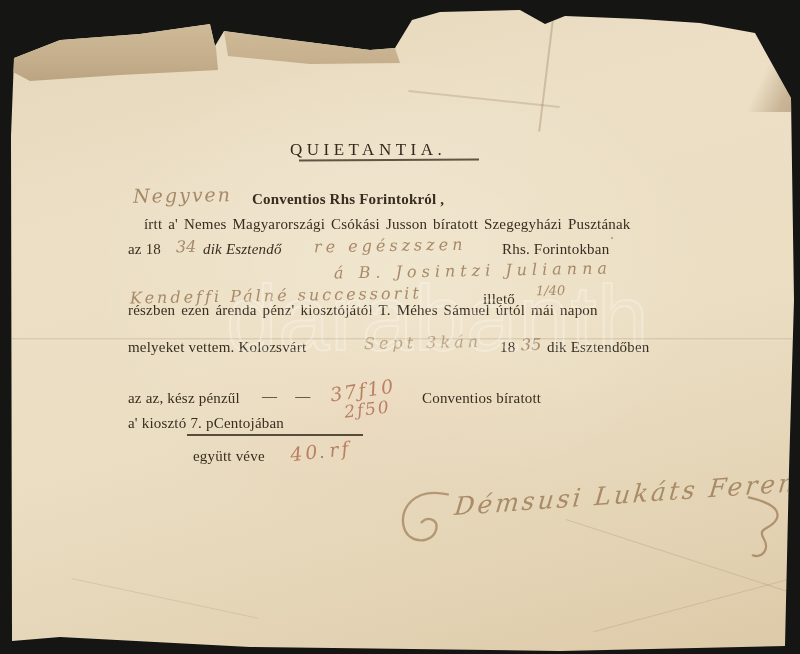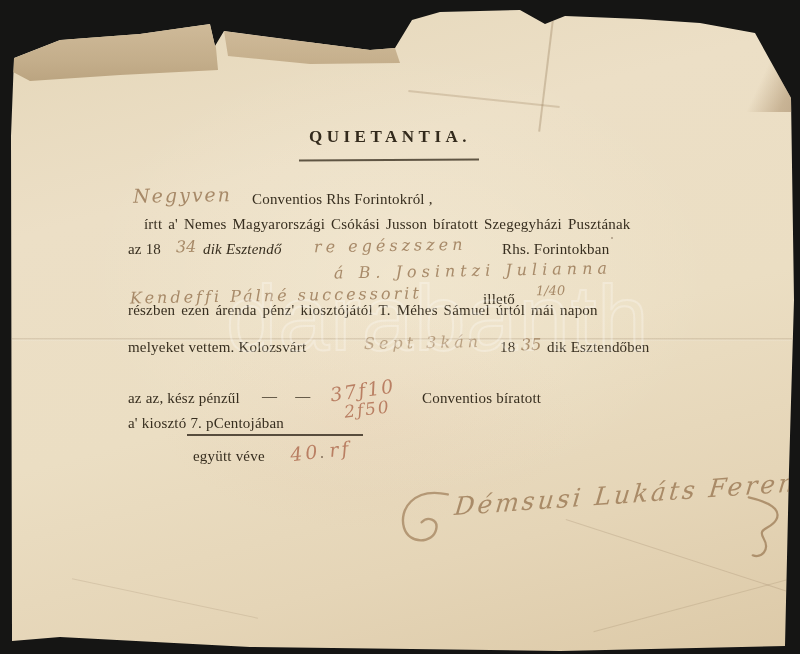--- a/index.html
+++ b/index.html
@@ -46,22 +46,22 @@
   .crease-d2{left:590px;top:604px;width:210px;height:1px;background:rgba(120,95,65,.16);transform:rotate(-15deg);}
   .crease-d3{left:70px;top:598px;width:190px;height:1px;background:rgba(120,95,65,.15);transform:rotate(12deg);}
   .corner-shade{left:742px;top:26px;width:70px;height:86px;
     background:linear-gradient(115deg,transparent 40%,rgba(172,145,110,.55) 70%,rgba(150,122,90,.6));}
 
   .print{position:absolute;color:#372e1f;font-size:15px;line-height:20px;letter-spacing:.2px;white-space:nowrap;}
   .hw{position:absolute;font-family:"DejaVu Serif", serif;font-style:italic;
       color:rgba(148,113,77,.78);white-space:nowrap;transform:rotate(-1deg);}
   .hw-red{color:rgba(176,110,82,.85);}
   .title{
-    position:absolute;left:290px;top:127px;width:200px;text-align:center;
-    font-size:17px;letter-spacing:4.5px;color:#332a1c;font-weight:bold;
+    position:absolute;left:290px;top:140px;width:200px;text-align:left;
+    font-size:17px;letter-spacing:4.5px;color:#332a1c;font-weight:normal;
   }
   .title-rule{position:absolute;left:299px;top:159px;width:180px;height:2px;
     background:rgba(55,45,30,.78);transform:rotate(-.3deg);}
   .amount-rule{position:absolute;left:187px;top:434px;width:176px;height:2px;background:rgba(50,40,28,.8);}
 
   .watermark{
     position:absolute;left:226px;top:272px;
     font-family:"Liberation Sans", sans-serif;
     font-size:92px;line-height:1;letter-spacing:1px;
     color:rgba(255,255,255,.07);
@@ -91,21 +91,21 @@
     <div class="crease crease-top-2"></div>
     <div class="crease crease-mid"></div>
     <div class="crease crease-d1"></div>
     <div class="crease crease-d2"></div>
     <div class="crease crease-d3"></div>
 
     <div class="title">QUIETANTIA.</div>
     <div class="title-rule"></div>
 
     <span class="hw" style="left:133px;top:184px;font-size:19px;letter-spacing:2px;">Negyven</span>
-    <span class="print" style="left:252px;top:189px;">Conventios Rhs Forintokról ,</span>
+    <span class="print" style="left:252px;top:189px;font-weight:bold;">Conventios Rhs Forintokról ,</span>
 
     <span class="print" style="left:144px;top:214px;word-spacing:2px;">írtt a' Nemes Magyarországi Csókási Jusson bíratott Szegegyházi Pusztának</span>
 
     <span class="print" style="left:128px;top:239px;">az 18</span>
     <span class="hw" style="left:176px;top:237px;font-size:16px;">34</span>
     <span class="print" style="left:203px;top:239px;font-style:italic;">dik Esztendő</span>
     <span class="hw" style="left:314px;top:236px;font-size:16px;letter-spacing:4px;">re egészszen</span>
     <span class="print" style="left:502px;top:239px;">Rhs. Forintokban</span>
 
     <span class="hw" style="left:334px;top:261px;font-size:16px;letter-spacing:5px;">á B. Josintzi Julianna</span>

